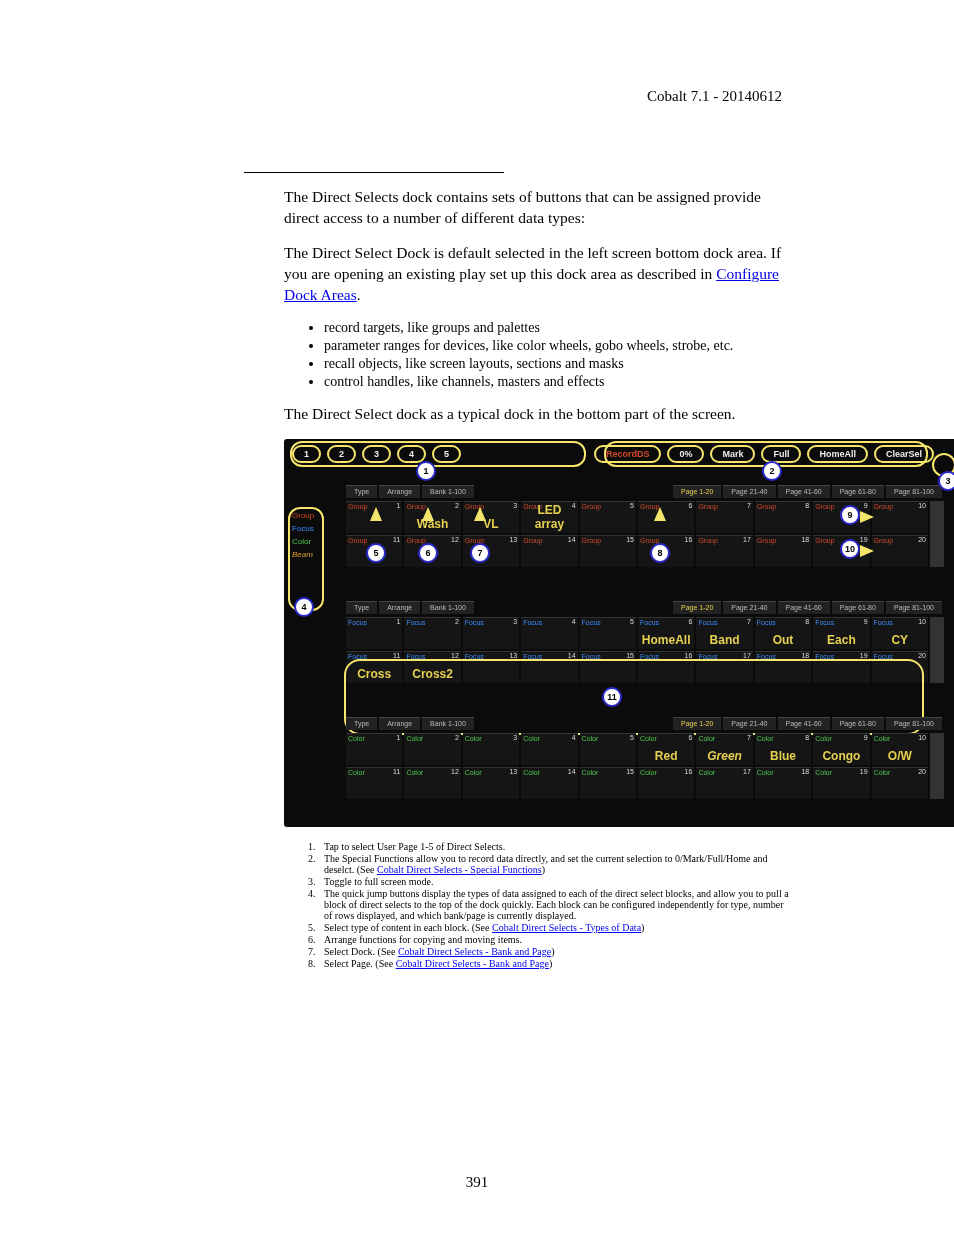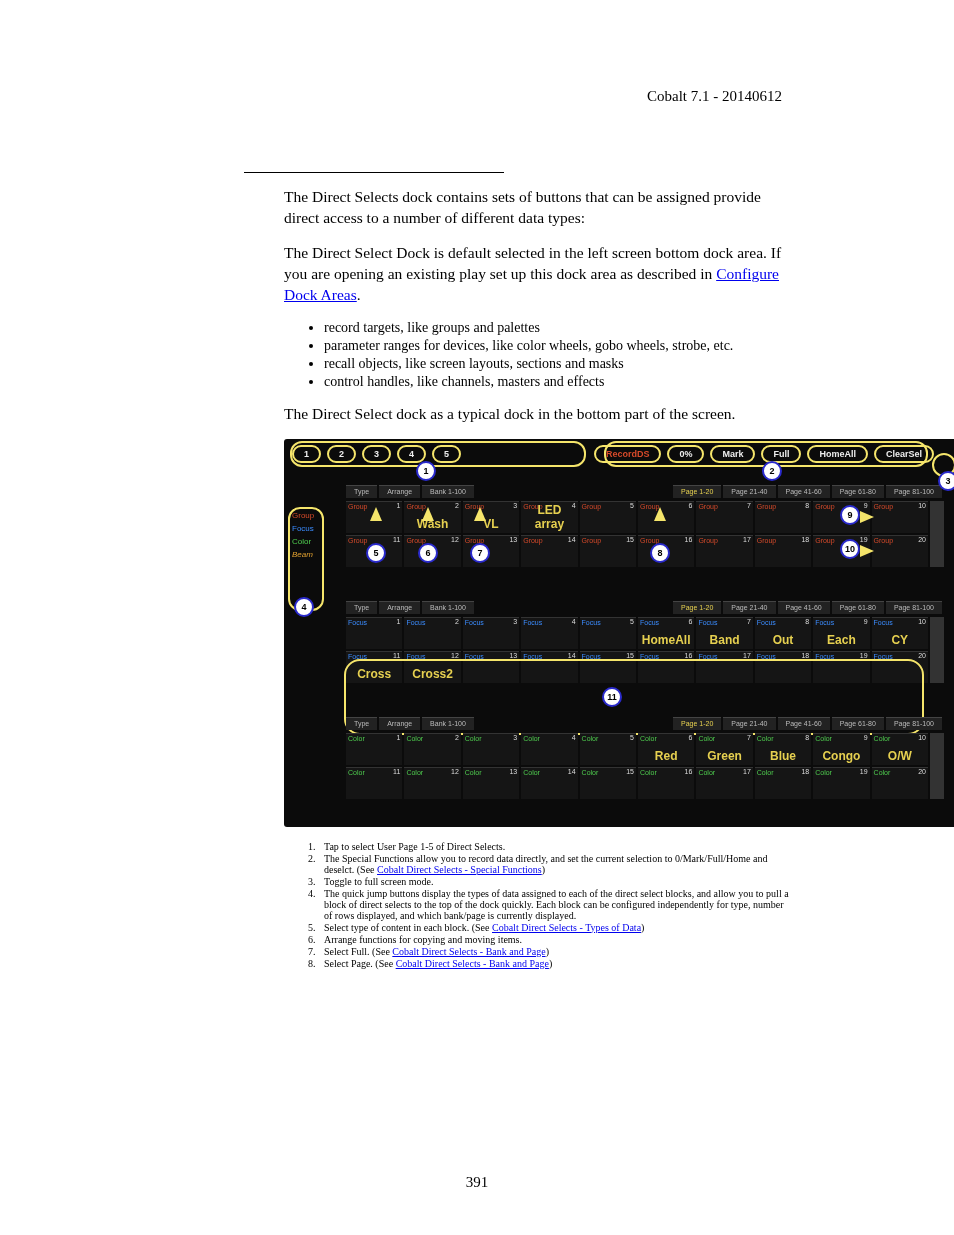--- a/index.html
+++ b/index.html
@@ -331,21 +331,21 @@
             <span class="num">5</span>
           </div>
           <div class="cell">
             <span class="lbl c-green">Color</span>
             <span class="num">6</span>
             <span class="big" style="color: rgb(230, 208, 80);">Red</span>
           </div>
           <div class="cell">
             <span class="lbl c-green">Color</span>
             <span class="num">7</span>
-            <span class="big" style="color: rgb(230, 208, 80);">Green</span>
+            <span class="big" style="color: rgb(230, 208, 80); font-style: italic;">Green</span>
           </div>
           <div class="cell">
             <span class="lbl c-green">Color</span>
             <span class="num">8</span>
             <span class="big" style="color: rgb(230, 208, 80);">Blue</span>
           </div>
           <div class="cell">
             <span class="lbl c-green">Color</span>
             <span class="num">9</span>
             <span class="big" style="color: rgb(230, 208, 80);">Congo</span>
@@ -419,18 +419,18 @@
     <div class="callout" style="top:248px;left:318px">11</div>
   </div>
 
   <ol class="num" id="numlist">
       <li><span>Tap to select User Page 1-5 of Direct Selects.</span></li>
       <li><span>The Special Functions allow you to record data directly, and set the current selection to 0/Mark/Full/Home and deselct. (See </span><a href="#">Cobalt Direct Selects - Special Functions</a><span>)</span></li>
       <li><span>Toggle to full screen mode.</span></li>
       <li><span>The quick jump buttons display the types of data assigned to each of the direct select blocks, and allow you to pull a block of direct selects to the top of the dock quickly. Each block can be configured independently for type, number of rows displayed, and which bank/page is currently displayed.</span></li>
       <li><span>Select type of content in each block. (See </span><a href="#">Cobalt Direct Selects - Types of Data</a><span>)</span></li>
       <li><span>Arrange functions for copying and moving items.</span></li>
-      <li><span>Select Full. (See </span><a href="#">Cobalt Direct Selects - Bank and Page</a><span>)</span></li>
+      <li><span>Select Dock. (See </span><a href="#">Cobalt Direct Selects - Bank and Page</a><span>)</span></li>
       <li><span>Select Page. (See </span><a href="#">Cobalt Direct Selects - Bank and Page</a><span>)</span></li>
     </ol>
 
   <div class="pgnum">391</div>
 </div>
 
 </body></html>

